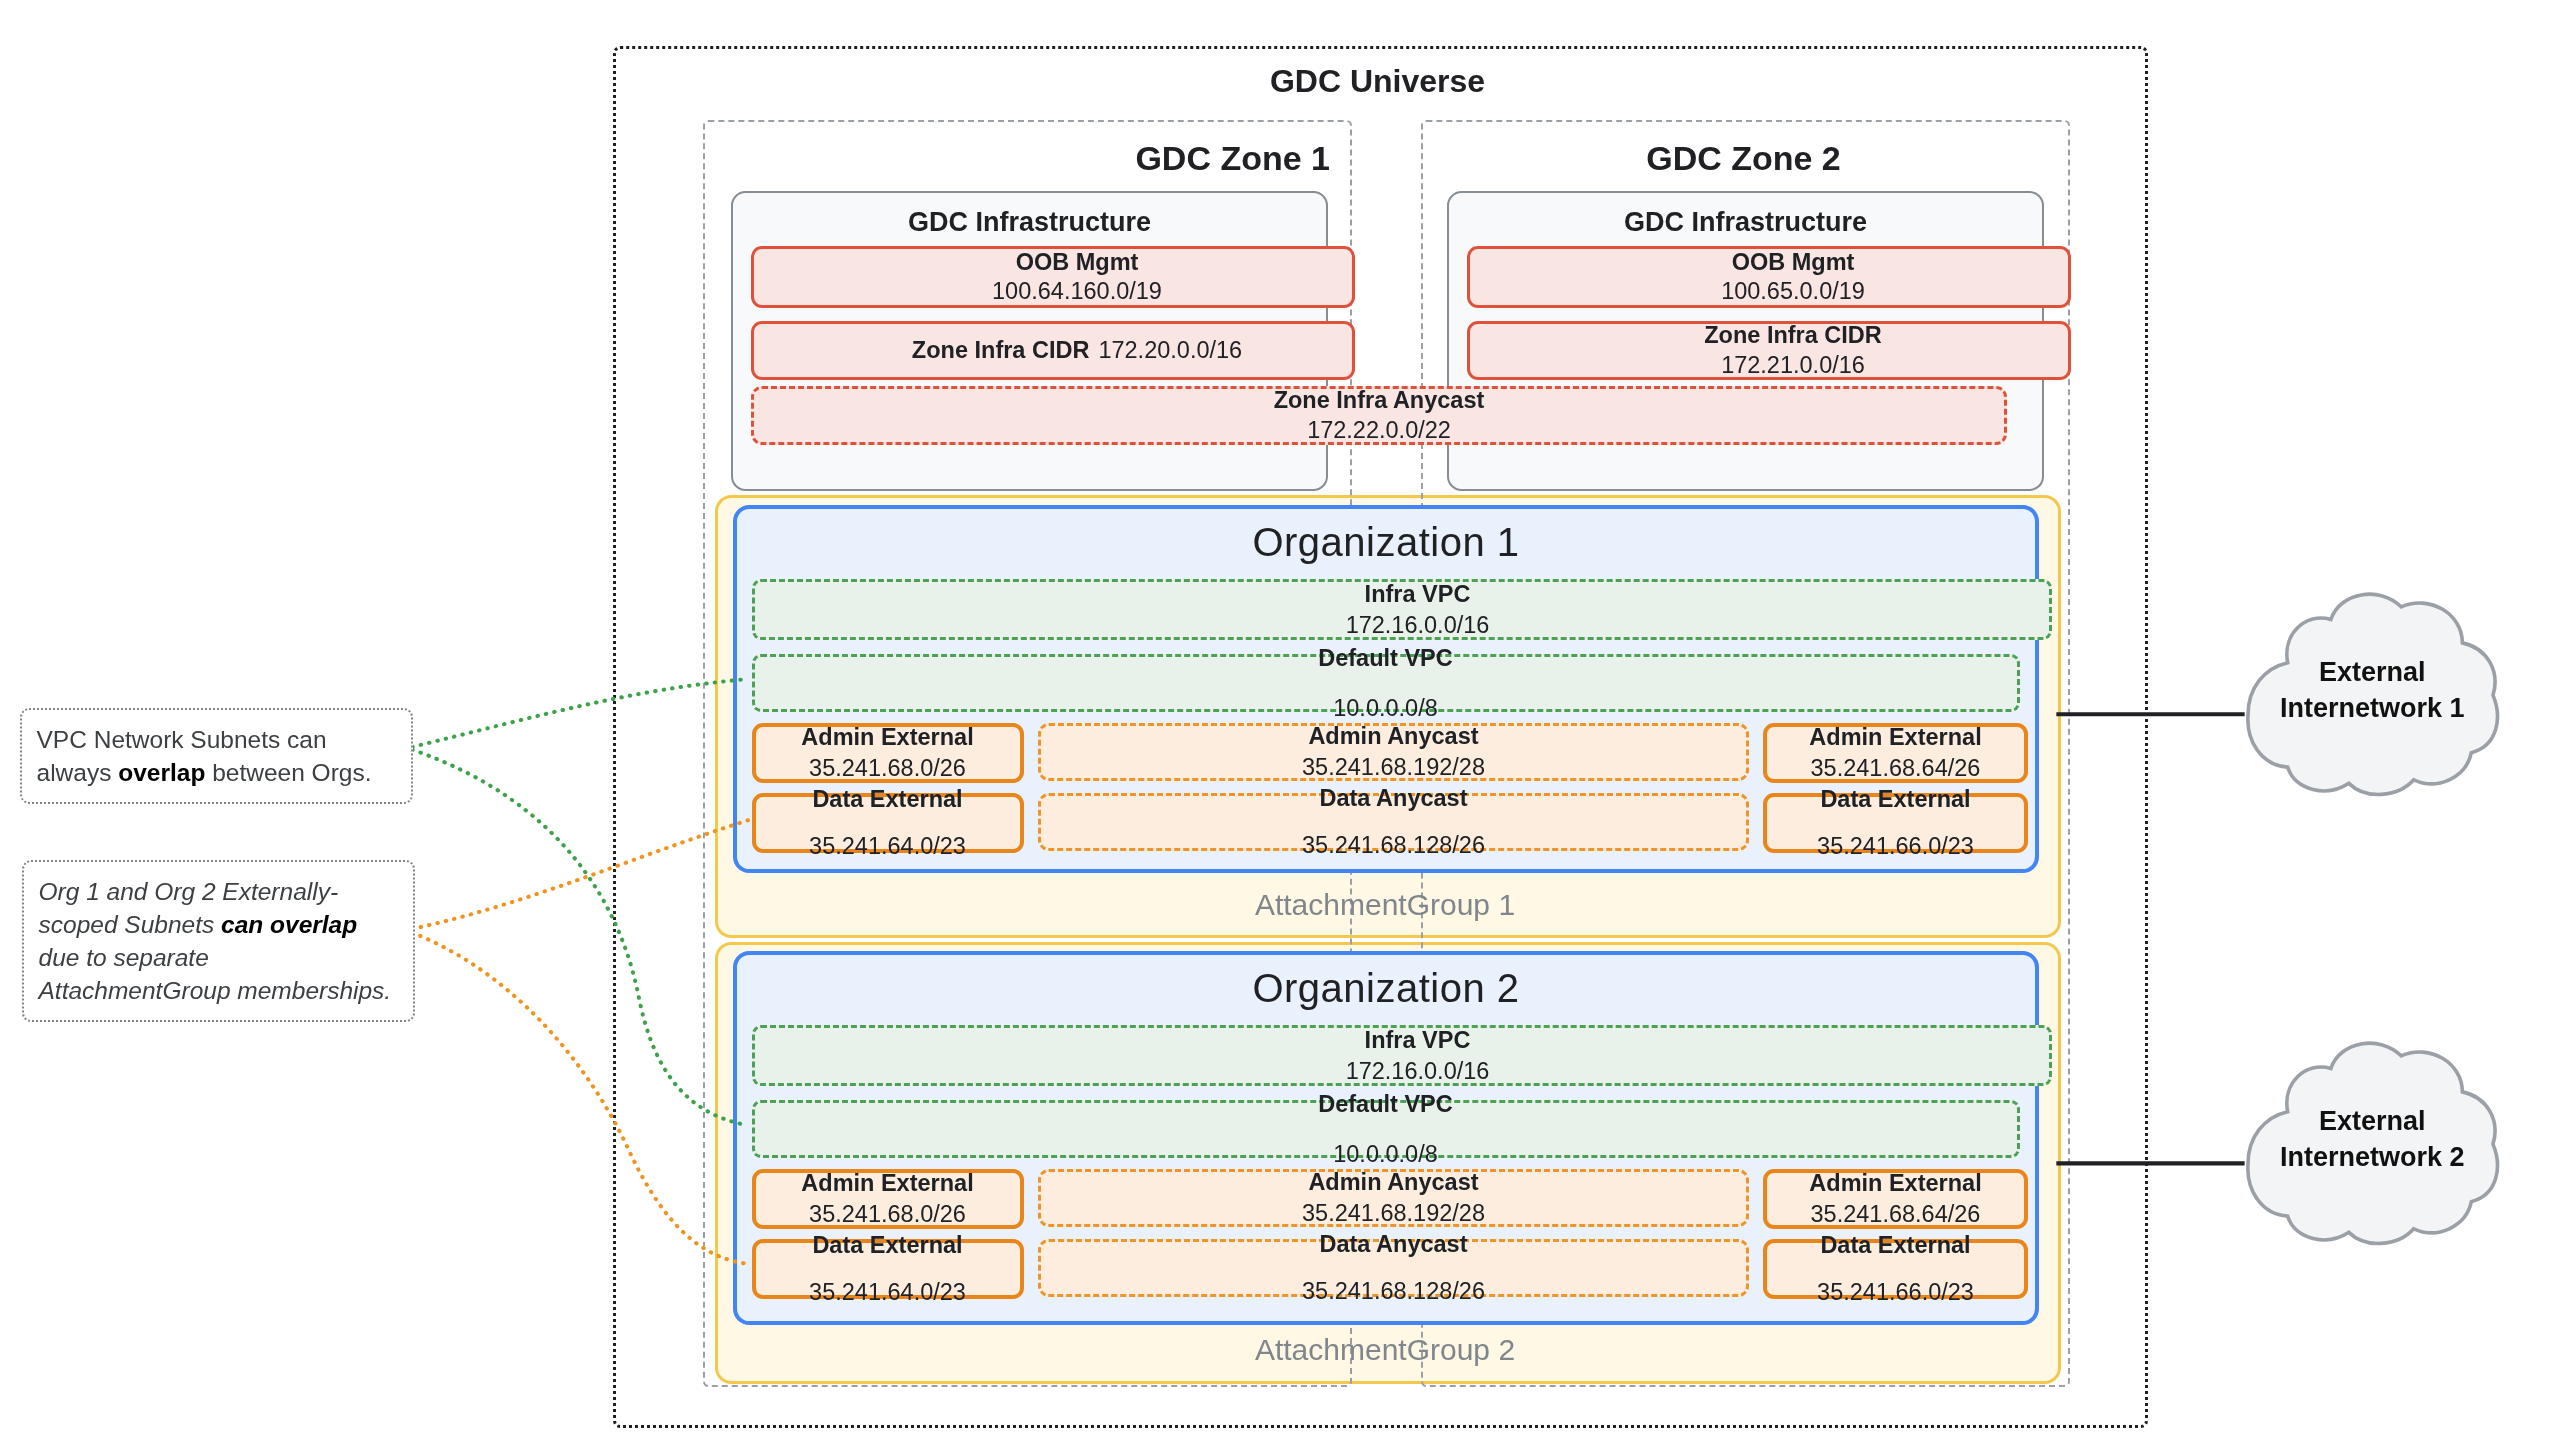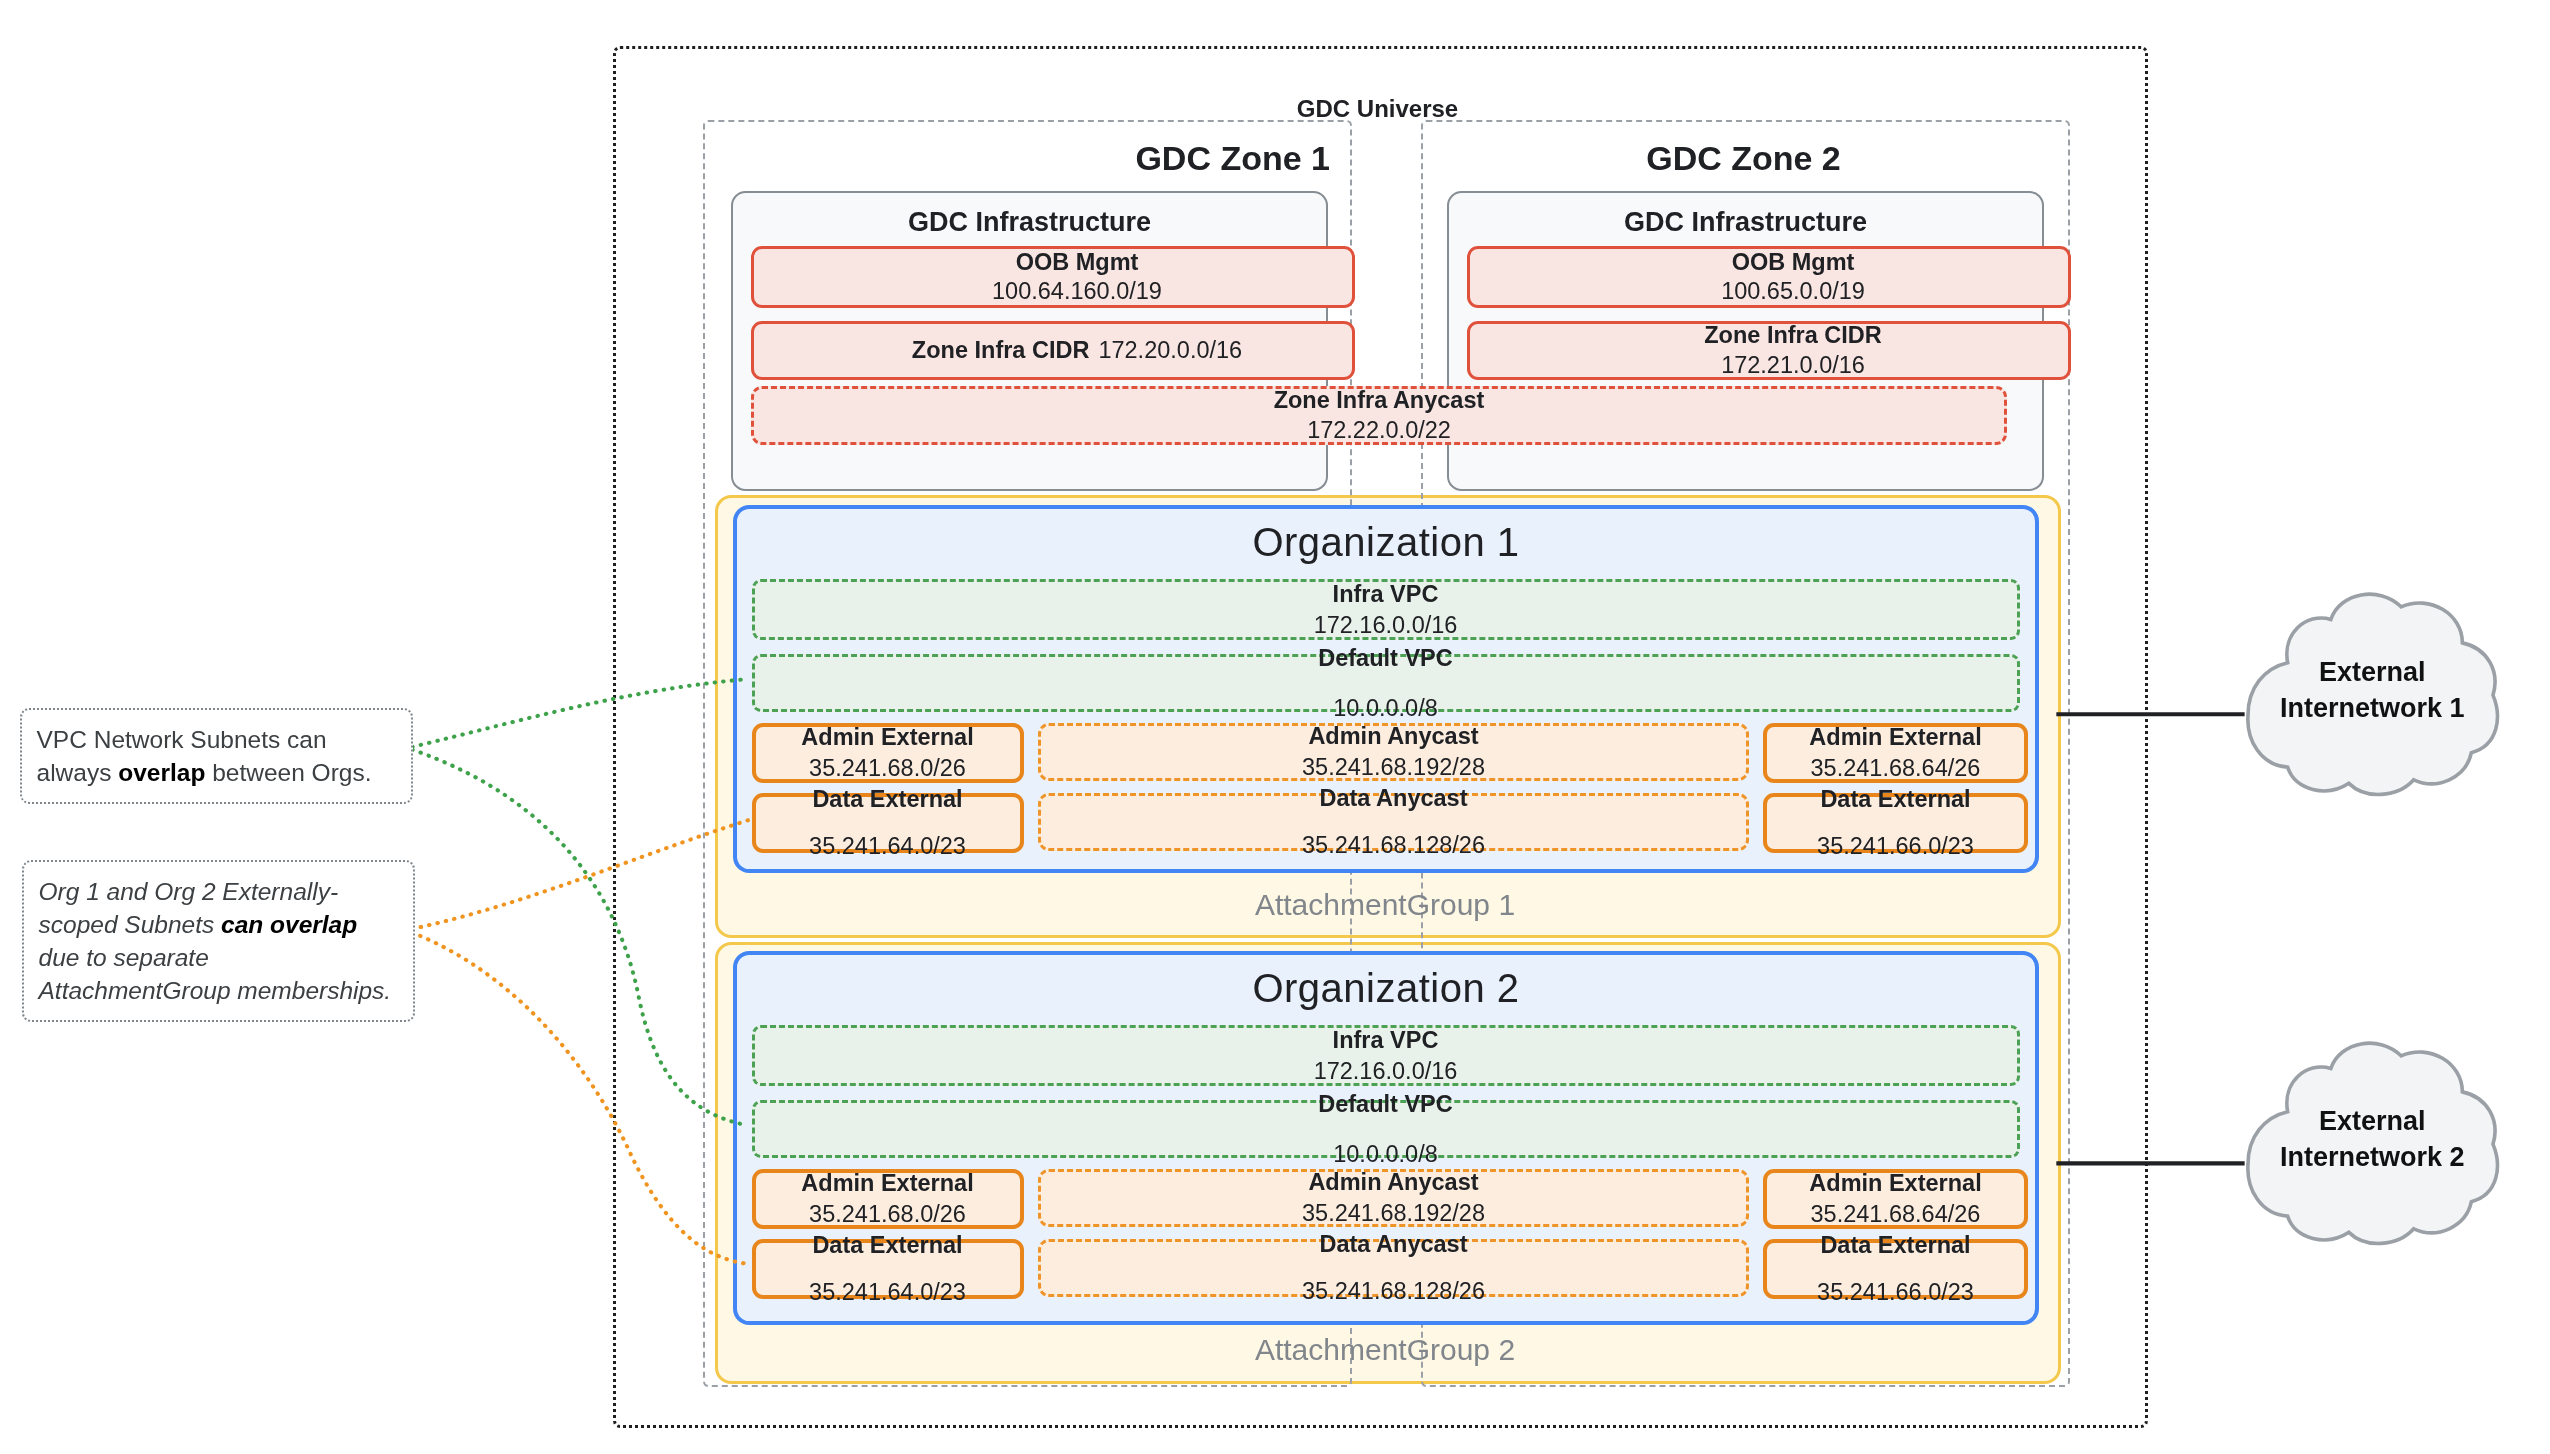--- a/index.html
+++ b/index.html
@@ -17,21 +17,21 @@
   }
   html,body{margin:0;padding:0;background:#fff;}
   .canvas{position:relative;width:2550px;height:1454px;background:#fff;overflow:hidden;
           font-family:"Liberation Sans",sans-serif;color:var(--ink);}
   .abs{position:absolute;}
   .b{font-weight:bold;}
 
   
   #universe{left:613px;top:46px;width:1529px;height:1376px;border:3.6px dotted var(--universe-border);
             border-radius:7.2px;z-index:0;}
-  #universe-title{left:613px;top:63px;width:1529px;text-align:center;font-size:24px;font-weight:bold;z-index:6;margin-top:32px;}
+  #universe-title{left:613px;top:63px;width:1529px;text-align:center;font-size:32px;font-weight:bold;z-index:6;}
 
   
   .zone{top:120px;width:645px;height:1263px;border:2.7px dashed var(--zone-border);border-radius:5.4px;z-index:3;}
   #zone1{left:703px;} #zone2{left:1421px;}
   .zone-title{top:139px;width:645px;text-align:center;font-size:34px;font-weight:bold;z-index:4;}
   #zone1-title{left:685px;text-align:right;} #zone2-title{left:1421px;}
 
   
   .infra{top:191px;width:593px;height:296px;background:var(--infra-fill);
          border:2.7px solid var(--infra-border);border-radius:14.5px;z-index:4;}
@@ -57,21 +57,21 @@
   #ag1-label{top:888px;} #ag2-label{top:1333px;}
 
   
   .org{left:733px;width:1298px;background:var(--blue-fill);border:4.5px solid var(--blue-border);
        border-radius:16.3px;z-index:4;}
   #org1{top:505px;height:360px;} #org2{top:951px;height:366px;}
   .org-title{text-align:center;font-size:40px;font-weight:300;margin-top:11px;letter-spacing:0.5px;}
   .vpc{position:absolute;left:14.5px;width:1262px;background:var(--green-fill);
        border:3.6px dashed var(--green-border);border-radius:9px;display:flex;flex-direction:column;
        align-items:center;justify-content:center;font-size:23.5px;line-height:1.3;}
-  .infra-vpc{top:70px;height:55px;}
+  .infra-vpc{top:70px;height:55px;padding-left:32px;}
   .default-vpc{top:145px;height:52px;gap:19px;}
   .subnet{position:absolute;background:var(--orange-fill);border-radius:11px;display:flex;
           flex-direction:column;align-items:center;justify-content:center;font-size:23.5px;line-height:1.3;}
   .sn-solid{border:4.5px solid var(--orange-border);}
   .sn-dashed{border:3.6px dashed var(--orange-dashed-border);}
   .sn-l{left:14.5px;width:264px;} .sn-m{left:301px;width:705px;} .sn-r{left:1026px;width:257px;}
   .row-admin{top:214px;height:52px;}
   .row-data{top:284px;height:52px;gap:16px;}
 
   

